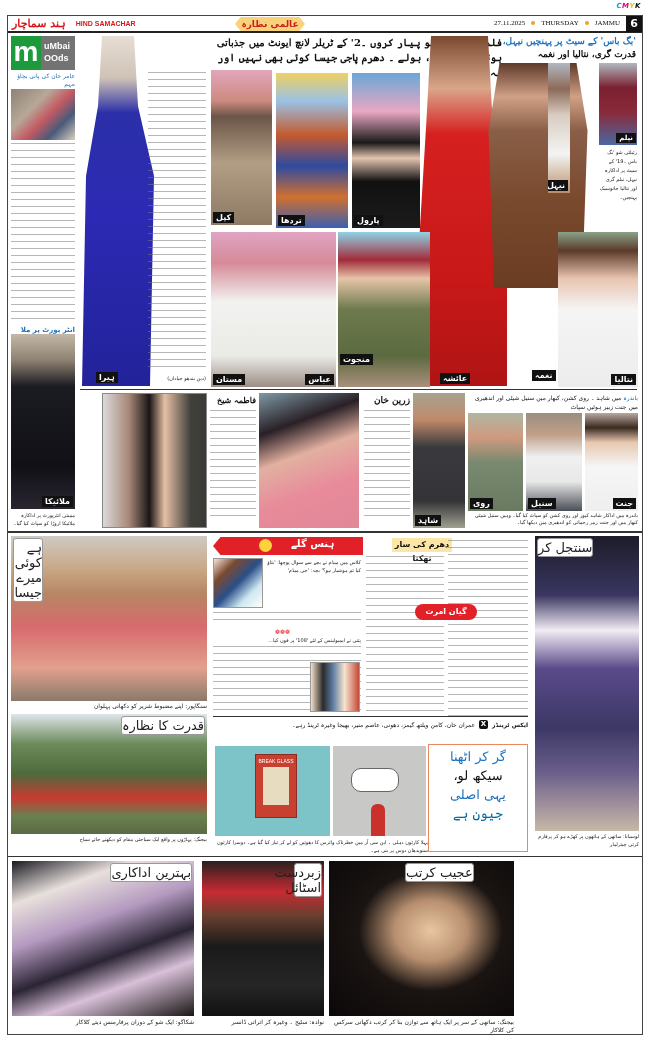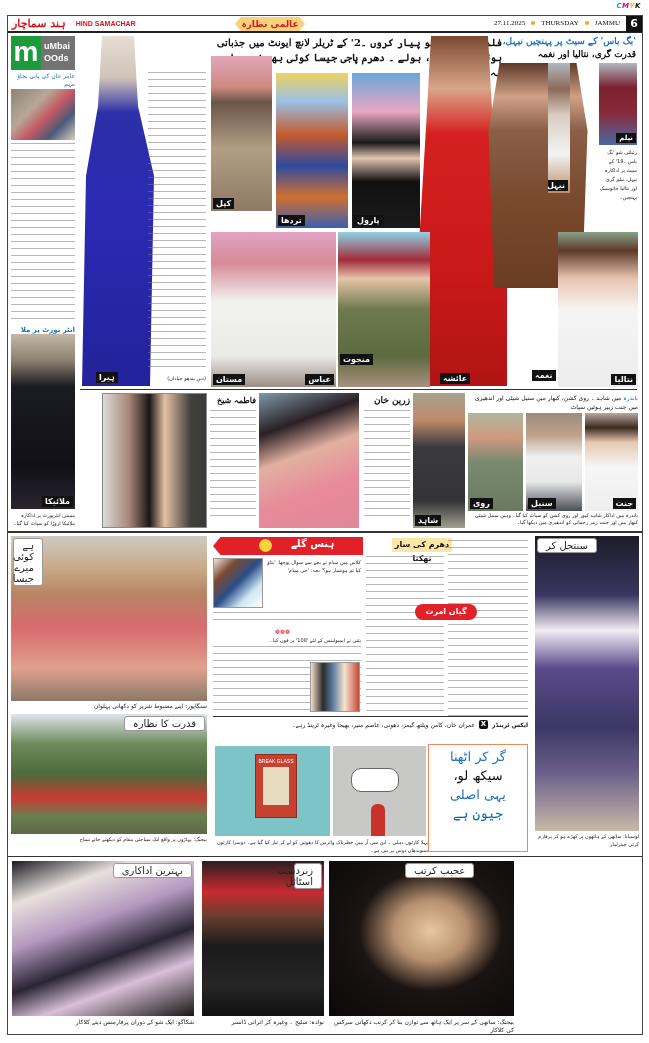--- a/index.html
+++ b/index.html
@@ -14,21 +14,21 @@
   .section-pill { position: absolute; left: 227px; top: 1px; width: 70px; height: 14px; background: #fbd27c; clip-path: polygon(8% 0,92% 0,100% 50%,92% 100%,8% 100%,0 50%); color: #c81e1e; font-size: 9px; font-weight: bold; text-align: center; line-height: 14px; }
   .date-line { position: absolute; right: 22px; top: 3px; font-family: "Liberation Serif", serif; font-size: 7px; display: flex; gap: 6px; align-items: center; }
   .dot { width: 4px; height: 4px; border-radius: 50%; background: #f0a030; display: inline-block; }
   .page-no { position: absolute; right: 0; top: 0; width: 16px; height: 16px; background: #111; color: #fff; font-size: 11px; font-weight: bold; text-align: center; line-height: 16px; }
   .photo { position: absolute; overflow: hidden; }
   .label { position: absolute; background: #111; color: #fff; font-size: 8px; font-weight: bold; padding: 1px 3px; }
   .txt { position: absolute; font-size: 5px; line-height: 8px; color: #222; direction: rtl; text-align: right; overflow: hidden; }
   .lines { background: repeating-linear-gradient(to bottom, #7a7a7a 0 1px, transparent 1px 7px); opacity: 0.55; }
   .headline { position: absolute; direction: rtl; text-align: right; font-family: "DejaVu Serif", serif; font-weight: bold; font-size: 10px; line-height: 15px; color: #111; }
   .blue { color: #1e73be; }
-  .tag { position: absolute; background: #fff; border: 1px solid #999; border-radius: 3px; font-size: 10px; padding: 1px 8px; direction: rtl; color: #222; }
+  .tag { position: absolute; background: #fff; border: 1px solid #999; border-radius: 3px; font-size: 13px; padding: 1px 0; direction: rtl; color: #222; }
   .rule { position: absolute; background: #333; height: 1px; }
   .caption { position: absolute; font-size: 6px; direction: rtl; text-align: right; color: #222; line-height: 8px; }
 </style>
 </head>
 <body>
 
 <div class="abs cmyk">
   <span>C</span><span>M</span><span>Y</span><span>K</span>
 </div>
 <div class="abs frame"></div>
@@ -66,21 +66,21 @@
 <div class="headline" style="left:212px;top:35px;width:290px;">
   <div>فلم 'کس کس کو پیار کروں ۔2' کے ٹریلر لانچ ایونٹ میں جذباتی</div>
   <div>ہوئے کپل شرما، بولے ۔ دھرم پاجی جیسا کوئی بھی نہیں اور نہ ہوگا</div>
 </div>
 <div class="photo" style="left:78px;top:36px;width:80px;height:350px;background:linear-gradient(180deg,#e6ddd4 0%,#cfc3b6 12%,#2b2fa8 22%,#2c2ab4 50%,#22229a 100%);clip-path:polygon(30% 0,70% 0,75% 20%,95% 40%,90% 100%,5% 100%,10% 40%,25% 20%);">
 </div>
 <div class="label" style="left:96px;top:372px;">ہیرا</div>
 <div class="txt lines" style="left:148px;top:72px;width:58px;height:300px;"></div>
 <div class="caption" style="left:150px;top:374px;width:56px;font-size:5px;">(دین بندھو جیادان)</div>
 
-<div class="photo" style="left:211px;top:56px;width:61px;height:155px;background:linear-gradient(180deg,#e2a6bb 0%,#cc8a7f 20%,#6b5548 30%,#b29e84 60%,#8e7a64 100%);">
+<div class="photo" style="left:211px;top:70px;width:61px;height:155px;background:linear-gradient(180deg,#e2a6bb 0%,#cc8a7f 20%,#6b5548 30%,#b29e84 60%,#8e7a64 100%);">
   <div class="label" style="left:2px;bottom:2px;">کپل</div>
 </div>
 <div class="photo" style="left:276px;top:73px;width:72px;height:155px;background:linear-gradient(180deg,#f0d060 0%,#9ac2e6 18%,#c45a2f 40%,#2f4aa0 60%,#d07030 80%,#3b5fb0 100%);">
   <div class="label" style="left:2px;bottom:2px;">تردھا</div>
 </div>
 <div class="photo" style="left:352px;top:73px;width:68px;height:155px;background:linear-gradient(180deg,#6aa7d8 0%,#e9a7c2 25%,#1a1a1a 45%,#e3c4b0 55%,#111 70%,#1b1b1b 100%);">
   <div class="label" style="left:2px;bottom:2px;">پارول</div>
 </div>
 <div class="photo" style="left:412px;top:36px;width:95px;height:350px;background:linear-gradient(180deg,#7a4a30 0%,#d9a68a 15%,#d62020 28%,#c81818 70%,#b01414 100%);clip-path:polygon(20% 0,80% 0,85% 25%,100% 70%,100% 100%,0 100%,5% 70%,15% 25%);"></div>
 <div class="label" style="left:440px;top:373px;">عائشہ</div>

